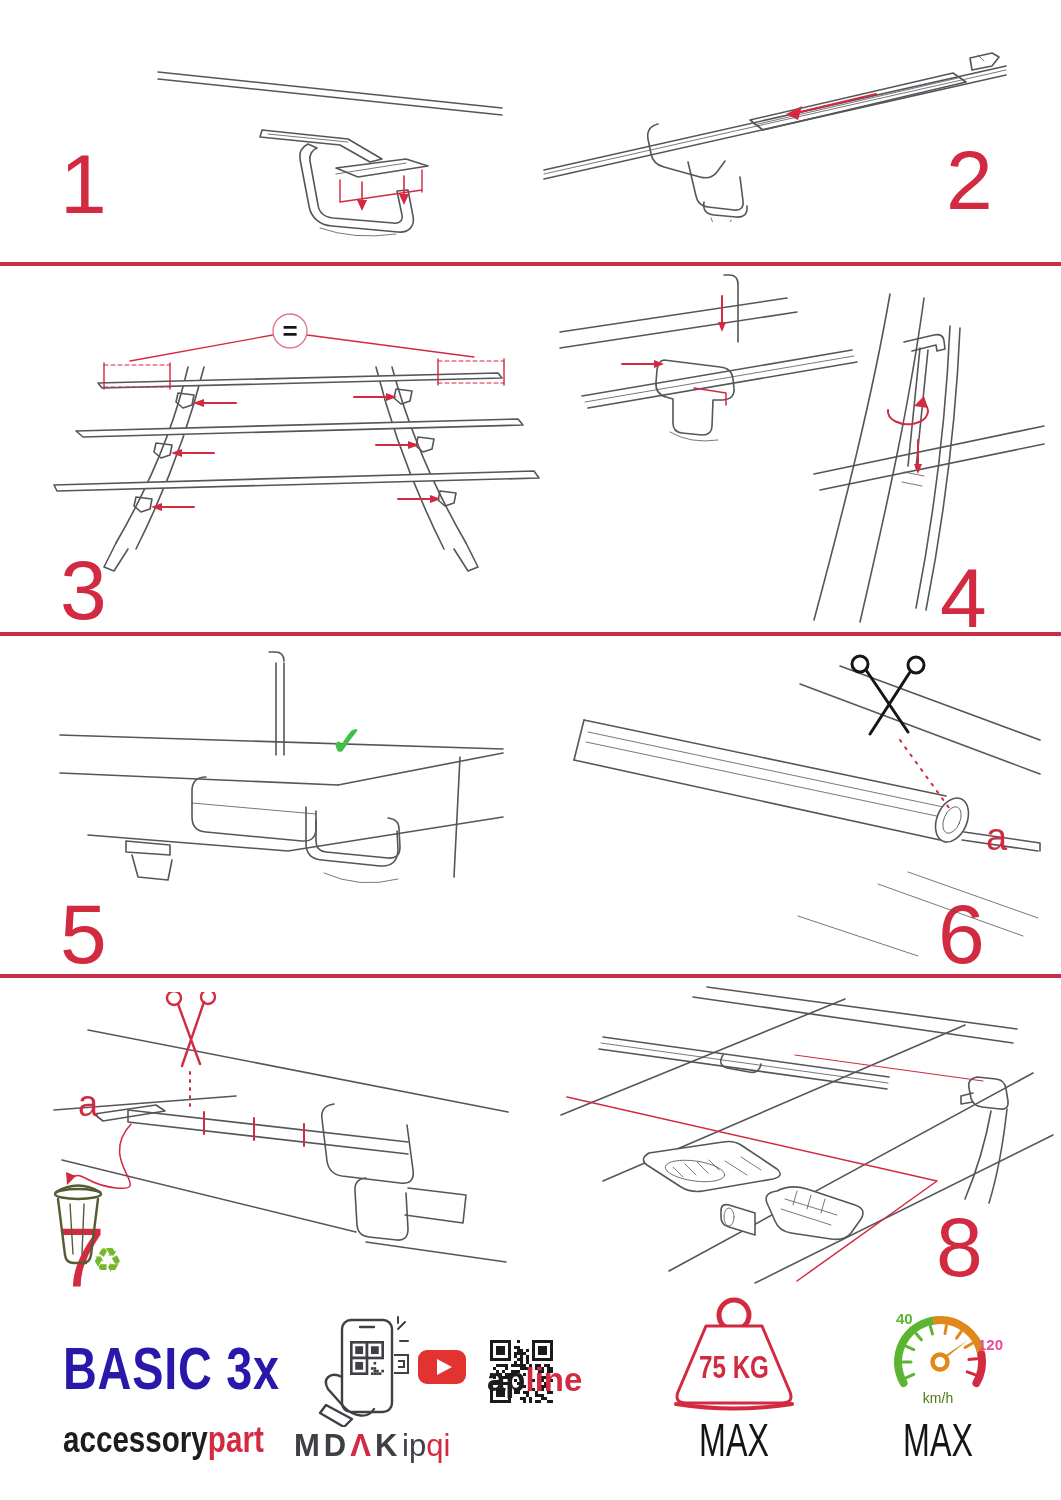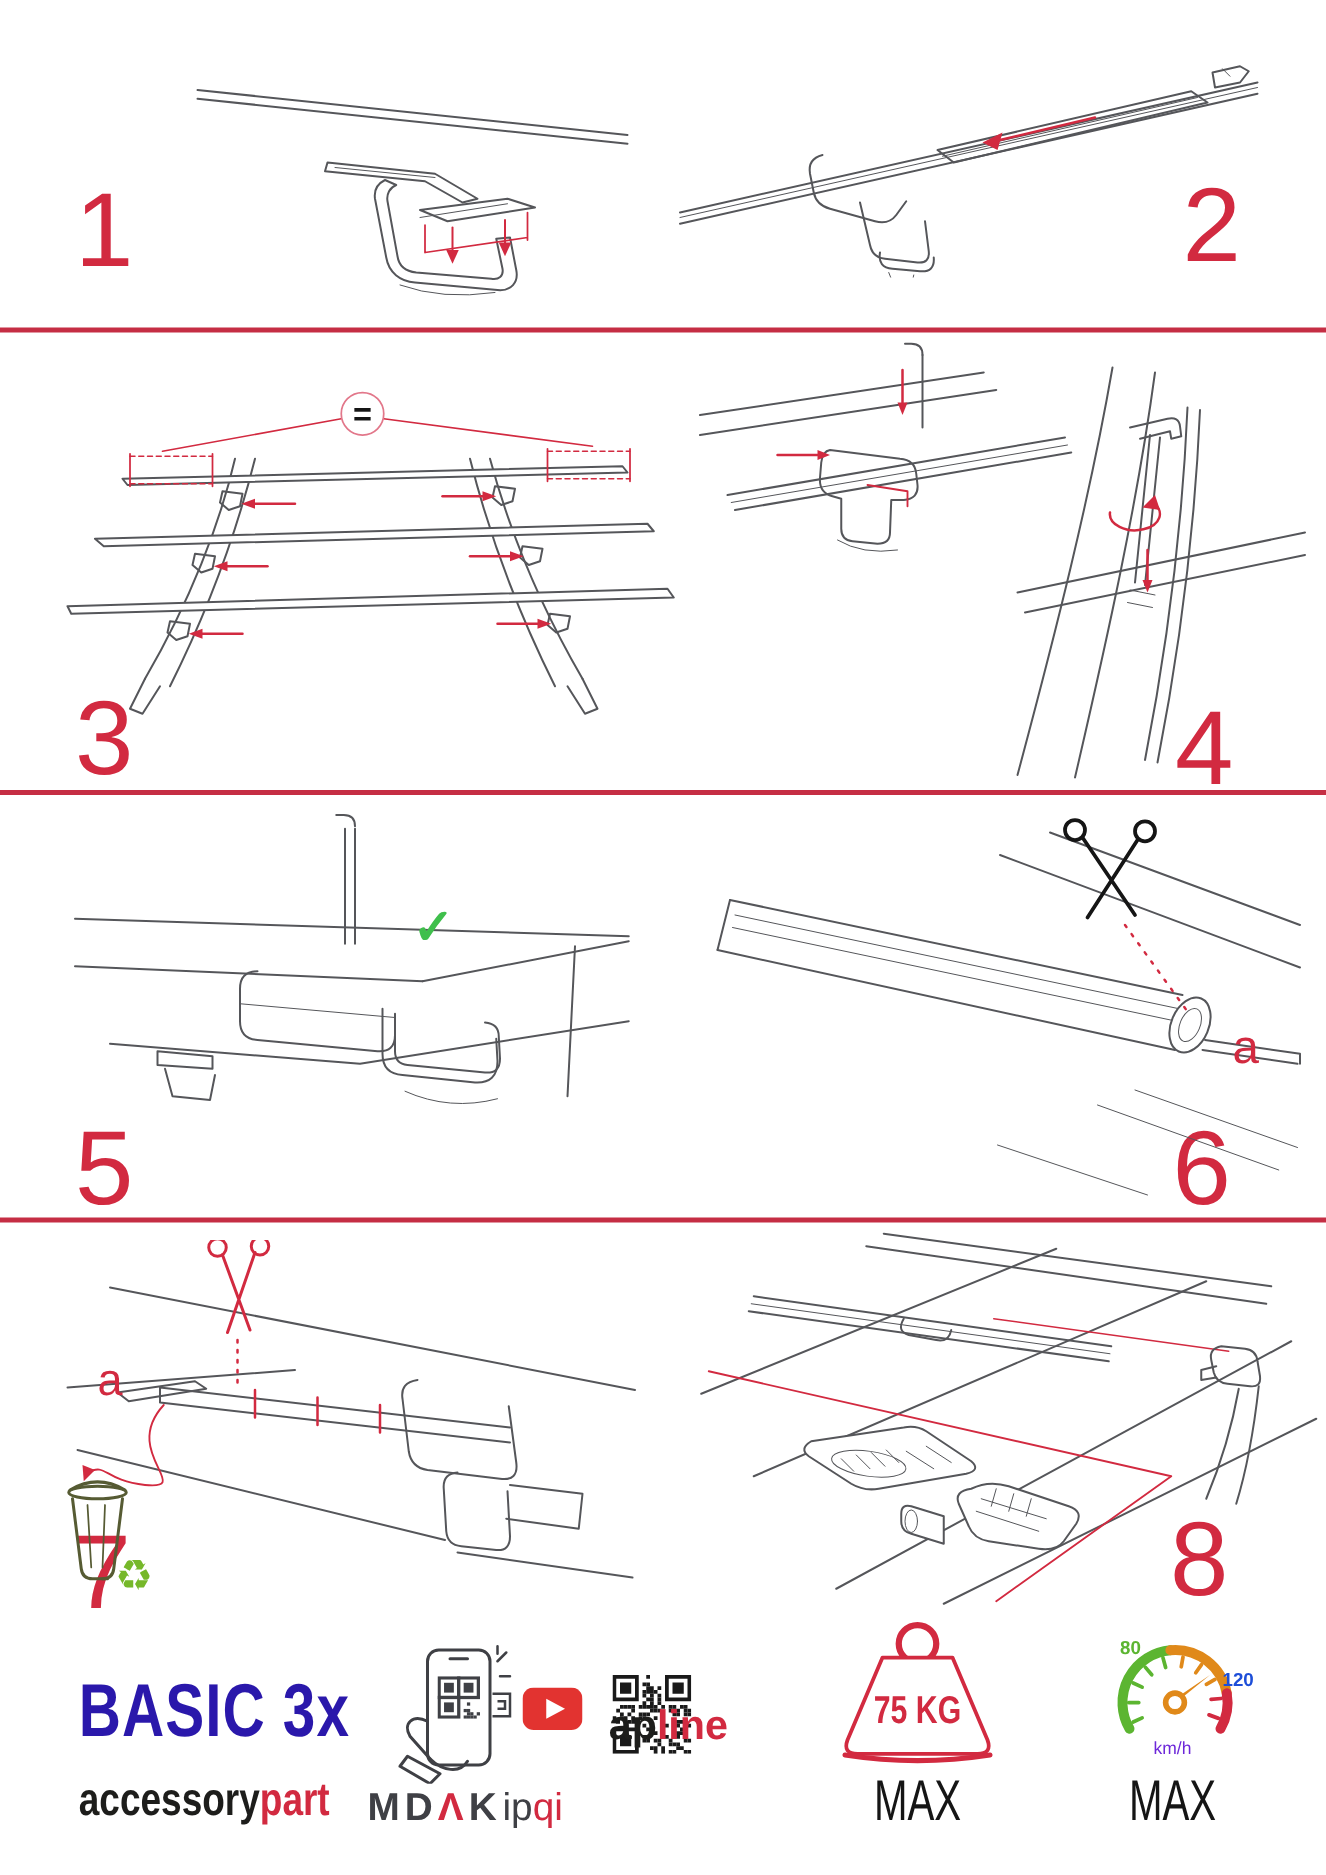--- a/index.html
+++ b/index.html
@@ -22,21 +22,21 @@
   .brand{position:absolute;left:63px;top:1419px;font-size:37px;font-weight:700;
          transform:scaleX(.80);transform-origin:left;white-space:nowrap;letter-spacing:0;}
   .brand .redtx{color:#d22a40;}
   .partner{position:absolute;font-weight:700;color:#3f4045;white-space:nowrap;}
   .partner .redtx{color:#d22a40;}
   .maxlbl{position:absolute;font-size:46px;font-weight:400;color:#151515;text-align:center;
           transform:scaleX(.70);transform-origin:center;}
   .kg{position:absolute;color:#d22a40;font-size:31px;font-weight:700;text-align:center;
       transform:scaleX(.78);transform-origin:center;white-space:nowrap;}
   .gaugelbl{position:absolute;font-size:15px;font-weight:700;}
-  .unit{position:absolute;font-size:14px;color:#6d28d9;text-align:center;}
+  .unit{position:absolute;font-size:14px;color:#4d7c0f;text-align:center;}
 </style>
 </head>
 <body>
 
 <div class="page">
 
   <span class="stepnum" style="left:60px;top:142px">1</span>
   <svg class="panel-svg" style="left:150px;top:30px" width="360" height="215" viewBox="0 0 360 215">
     <path class="ln" d="M8 42 L352 78"></path>
     <path class="ln" d="M8 49 L352 85"></path>
@@ -423,18 +423,18 @@
     <path d="M54.3 20.2 A42 42 0 0 1 99.4 54.7" fill="none" stroke="#e0891a" stroke-width="8" stroke-linecap="round"></path>
     <path d="M99.4 54.7 A42 42 0 0 1 94.4 83" fill="none" stroke="#d22a40" stroke-width="8" stroke-linecap="round"></path>
     <g stroke-width="3" stroke-linecap="round">
       <path d="M24.5 77.6 L31.7 74.3 M21 62 L29 62 M24.5 46.4 L31.7 49.7 M34.2 33.7 L39.4 39.8 M48.4 26.3 L50.5 34" stroke="#5cb531"></path>
       <path d="M64.4 25.6 L63 33.4 M79.2 31.7 L74.6 38.2 M90 43.5 L83.1 47.5" stroke="#e0891a"></path>
       <path d="M94.9 58.8 L86.9 59.5 M92.8 74.7 L85.2 71.9" stroke="#d22a40"></path>
     </g>
     <polygon points="54,66 61,57 86,40" fill="#e0891a"></polygon>
     <circle cx="58" cy="62" r="7.5" fill="#fff" stroke="#e0891a" stroke-width="4.5"></circle>
   </svg>
-  <span class="gaugelbl" style="left:896px;top:1310px;color:#5cb531">80</span>
-  <span class="gaugelbl" style="left:978px;top:1336px;color:#1d4ed8">120</span>
+  <span class="gaugelbl" style="left:896px;top:1310px;color:#5cb531">40</span>
+  <span class="gaugelbl" style="left:978px;top:1336px;color:#ec4899">120</span>
   <span class="unit" style="left:882px;top:1390px;width:112px">km/h</span>
   <span class="maxlbl" style="left:882px;top:1413px;width:112px">MAX</span>
 
 </div>
 
 </body></html>

